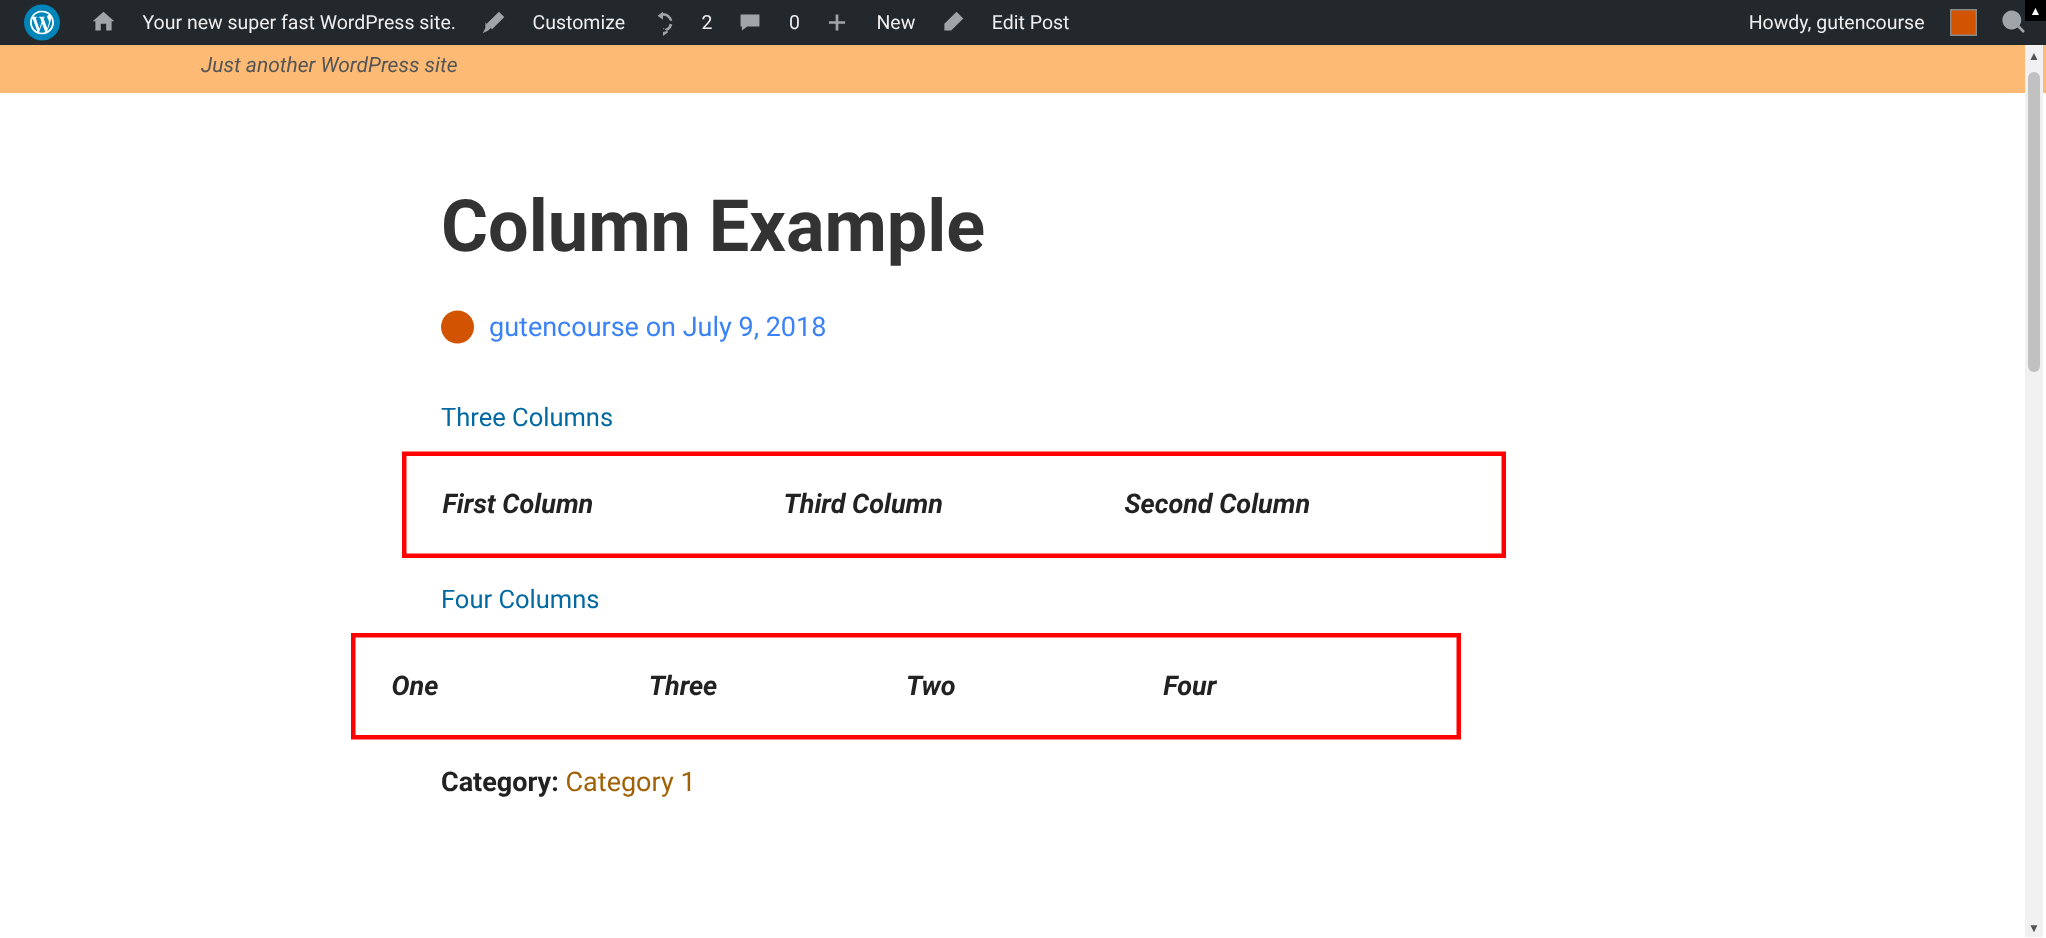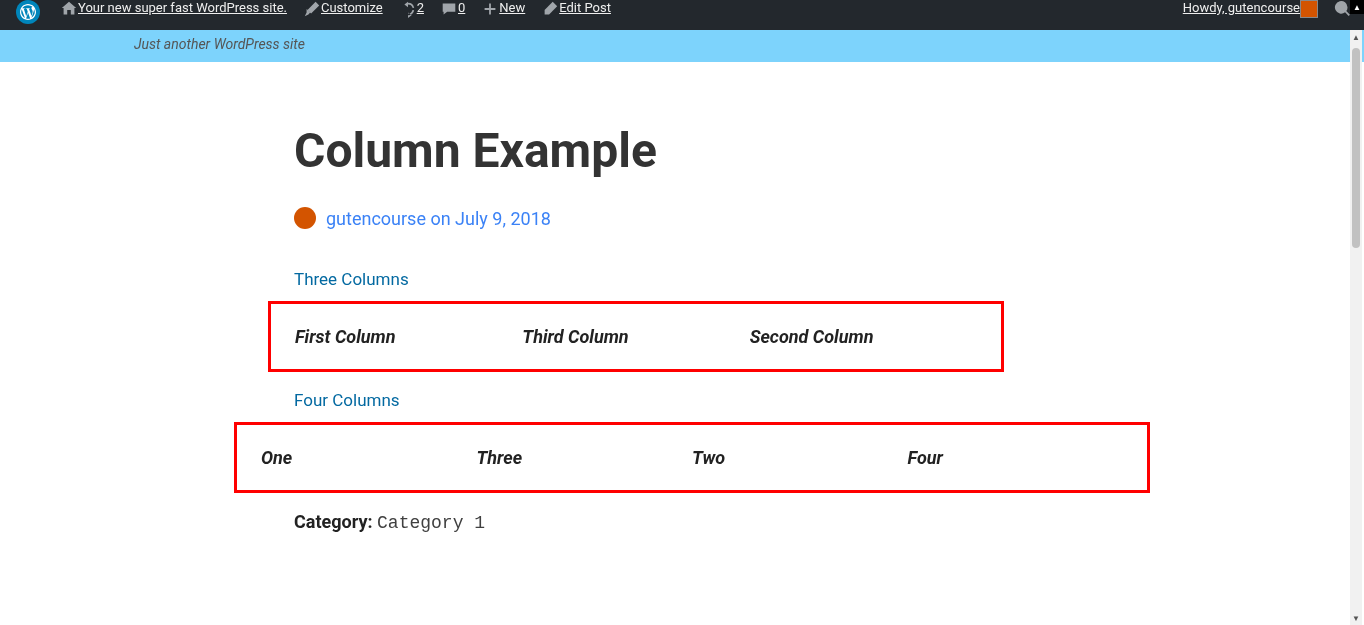--- a/index.html
+++ b/index.html
@@ -23,25 +23,25 @@
       justify-content: space-between;
       padding: 0 4px;
     }
     .wpadminbar-left, .wpadminbar-right {
       display: flex;
       align-items: center;
       height: 100%;
     }
     .ab-item {
       display: flex;
+      align-items: center;
       padding: 0 8px;
       height: 100%;
       cursor: pointer;
-      gap: 0;
-      text-decoration: underline;
+      gap: 17px;
     }
     .ab-icon {
       display: inline-flex;
       align-items: center;
       justify-content: center;
       width: 18px;
       height: 18px;
     }
     .ab-icon svg { fill: #a0a5aa; }
     .wp-logo {
@@ -60,21 +60,21 @@
       height: 18px;
       background: #d35400;
       border: 1px solid #888;
     }
     
     
     .site-tagline {
       color: #555;
       font-size: 14px;
       padding: 6px 0 10px 134px;
-      background: #7dd3fc;
+      background: #fdba74;
       font-style: italic;
     }
     
     
     .content-area {
       background: #fff;
       padding-top: 60px;
     }
     .post {
       max-width: 760px;
@@ -107,36 +107,36 @@
     }
     
     .columns-block {
       border: 3px solid #ff0000;
       padding: 22px 24px;
       display: flex;
       margin-bottom: 18px;
     }
     .columns-block.three { margin-left: -26px; width: 736px; }
     .columns-block.three .col { flex: 1; }
-    .columns-block.four { margin-left: -60px; width: 916px; }
+    .columns-block.four { margin-left: -60px; width: 740px; }
     .columns-block.four .col { flex: 1; }
     .col {
       font-size: 18px;
       font-weight: 700;
       color: #222;
       font-style: italic;
     }
     
     .category-line {
       font-size: 18px;
       color: #222;
       margin-top: 14px;
     }
     .category-line .label { font-weight: 700; margin-top: 43px; }
-    .category-line .link { color: #404040; font-weight: 400; font-family: Liberation Mono, monospace; }
+    .category-line .link { color: #a16207; font-weight: 400; }
     
     
     .fake-scrollbar {
       position: absolute;
       right: 2px;
       top: 30px;
       width: 12px;
       height: 595px;
       background: #f1f1f1;
     }

